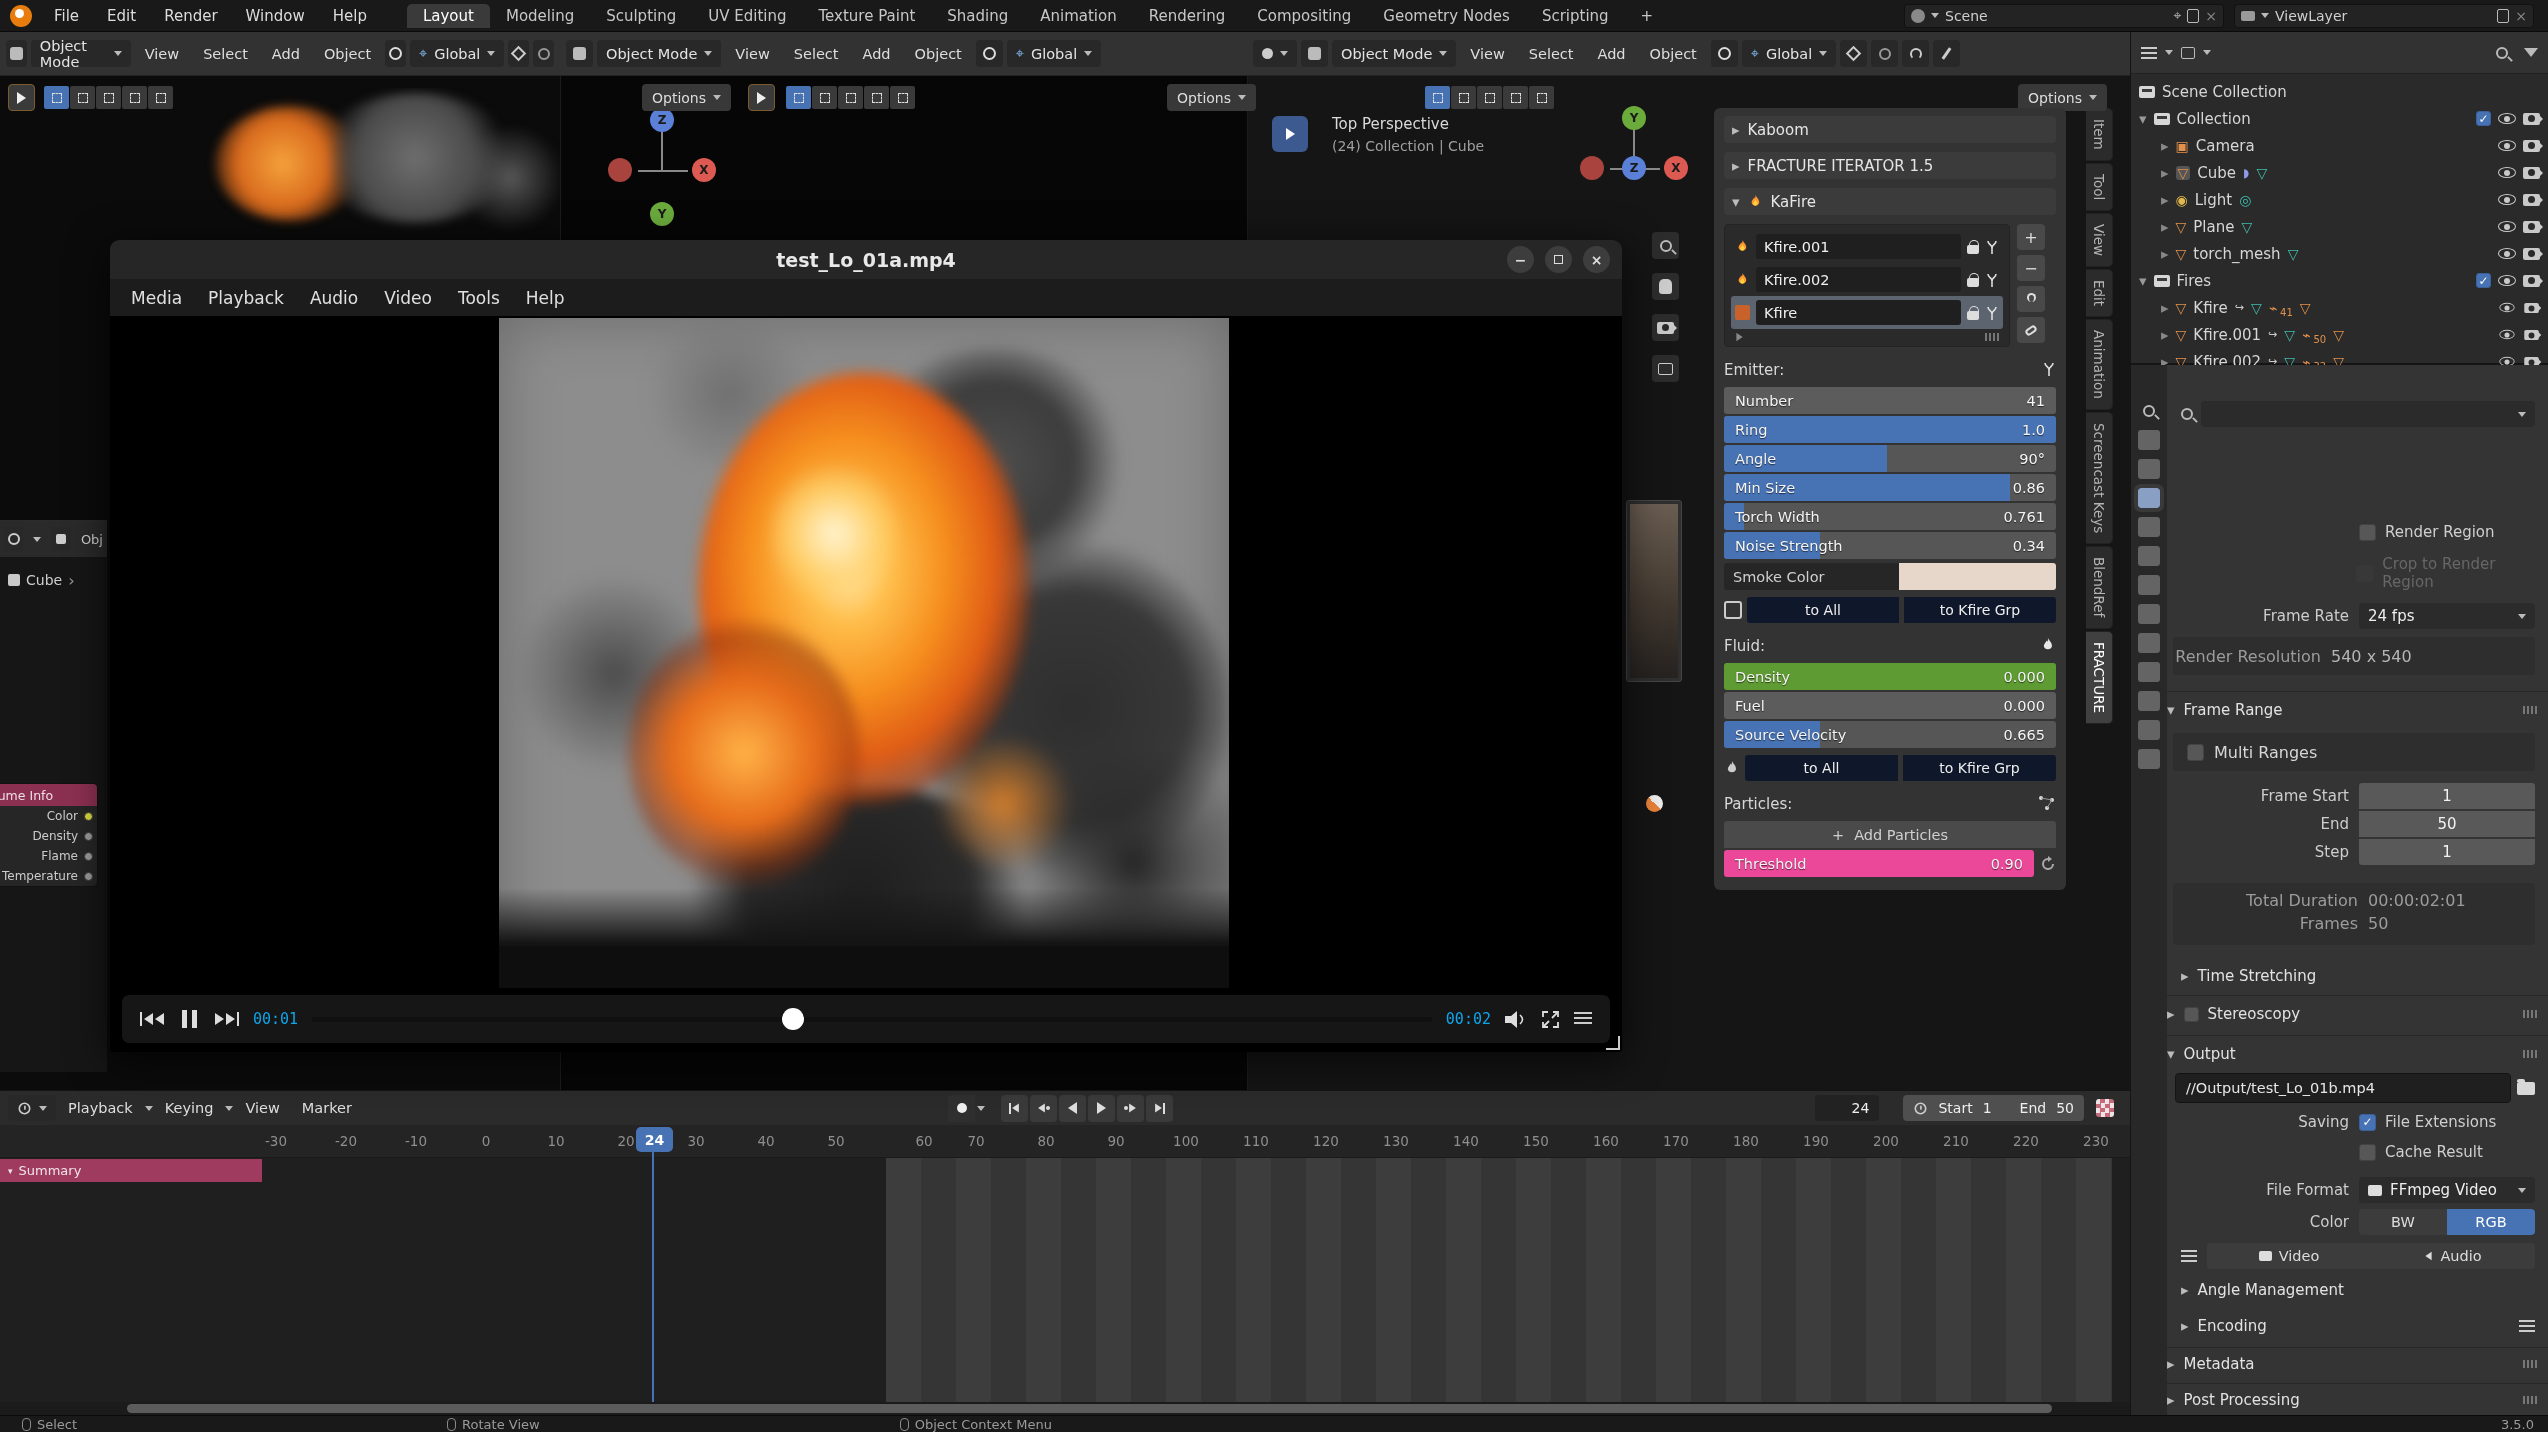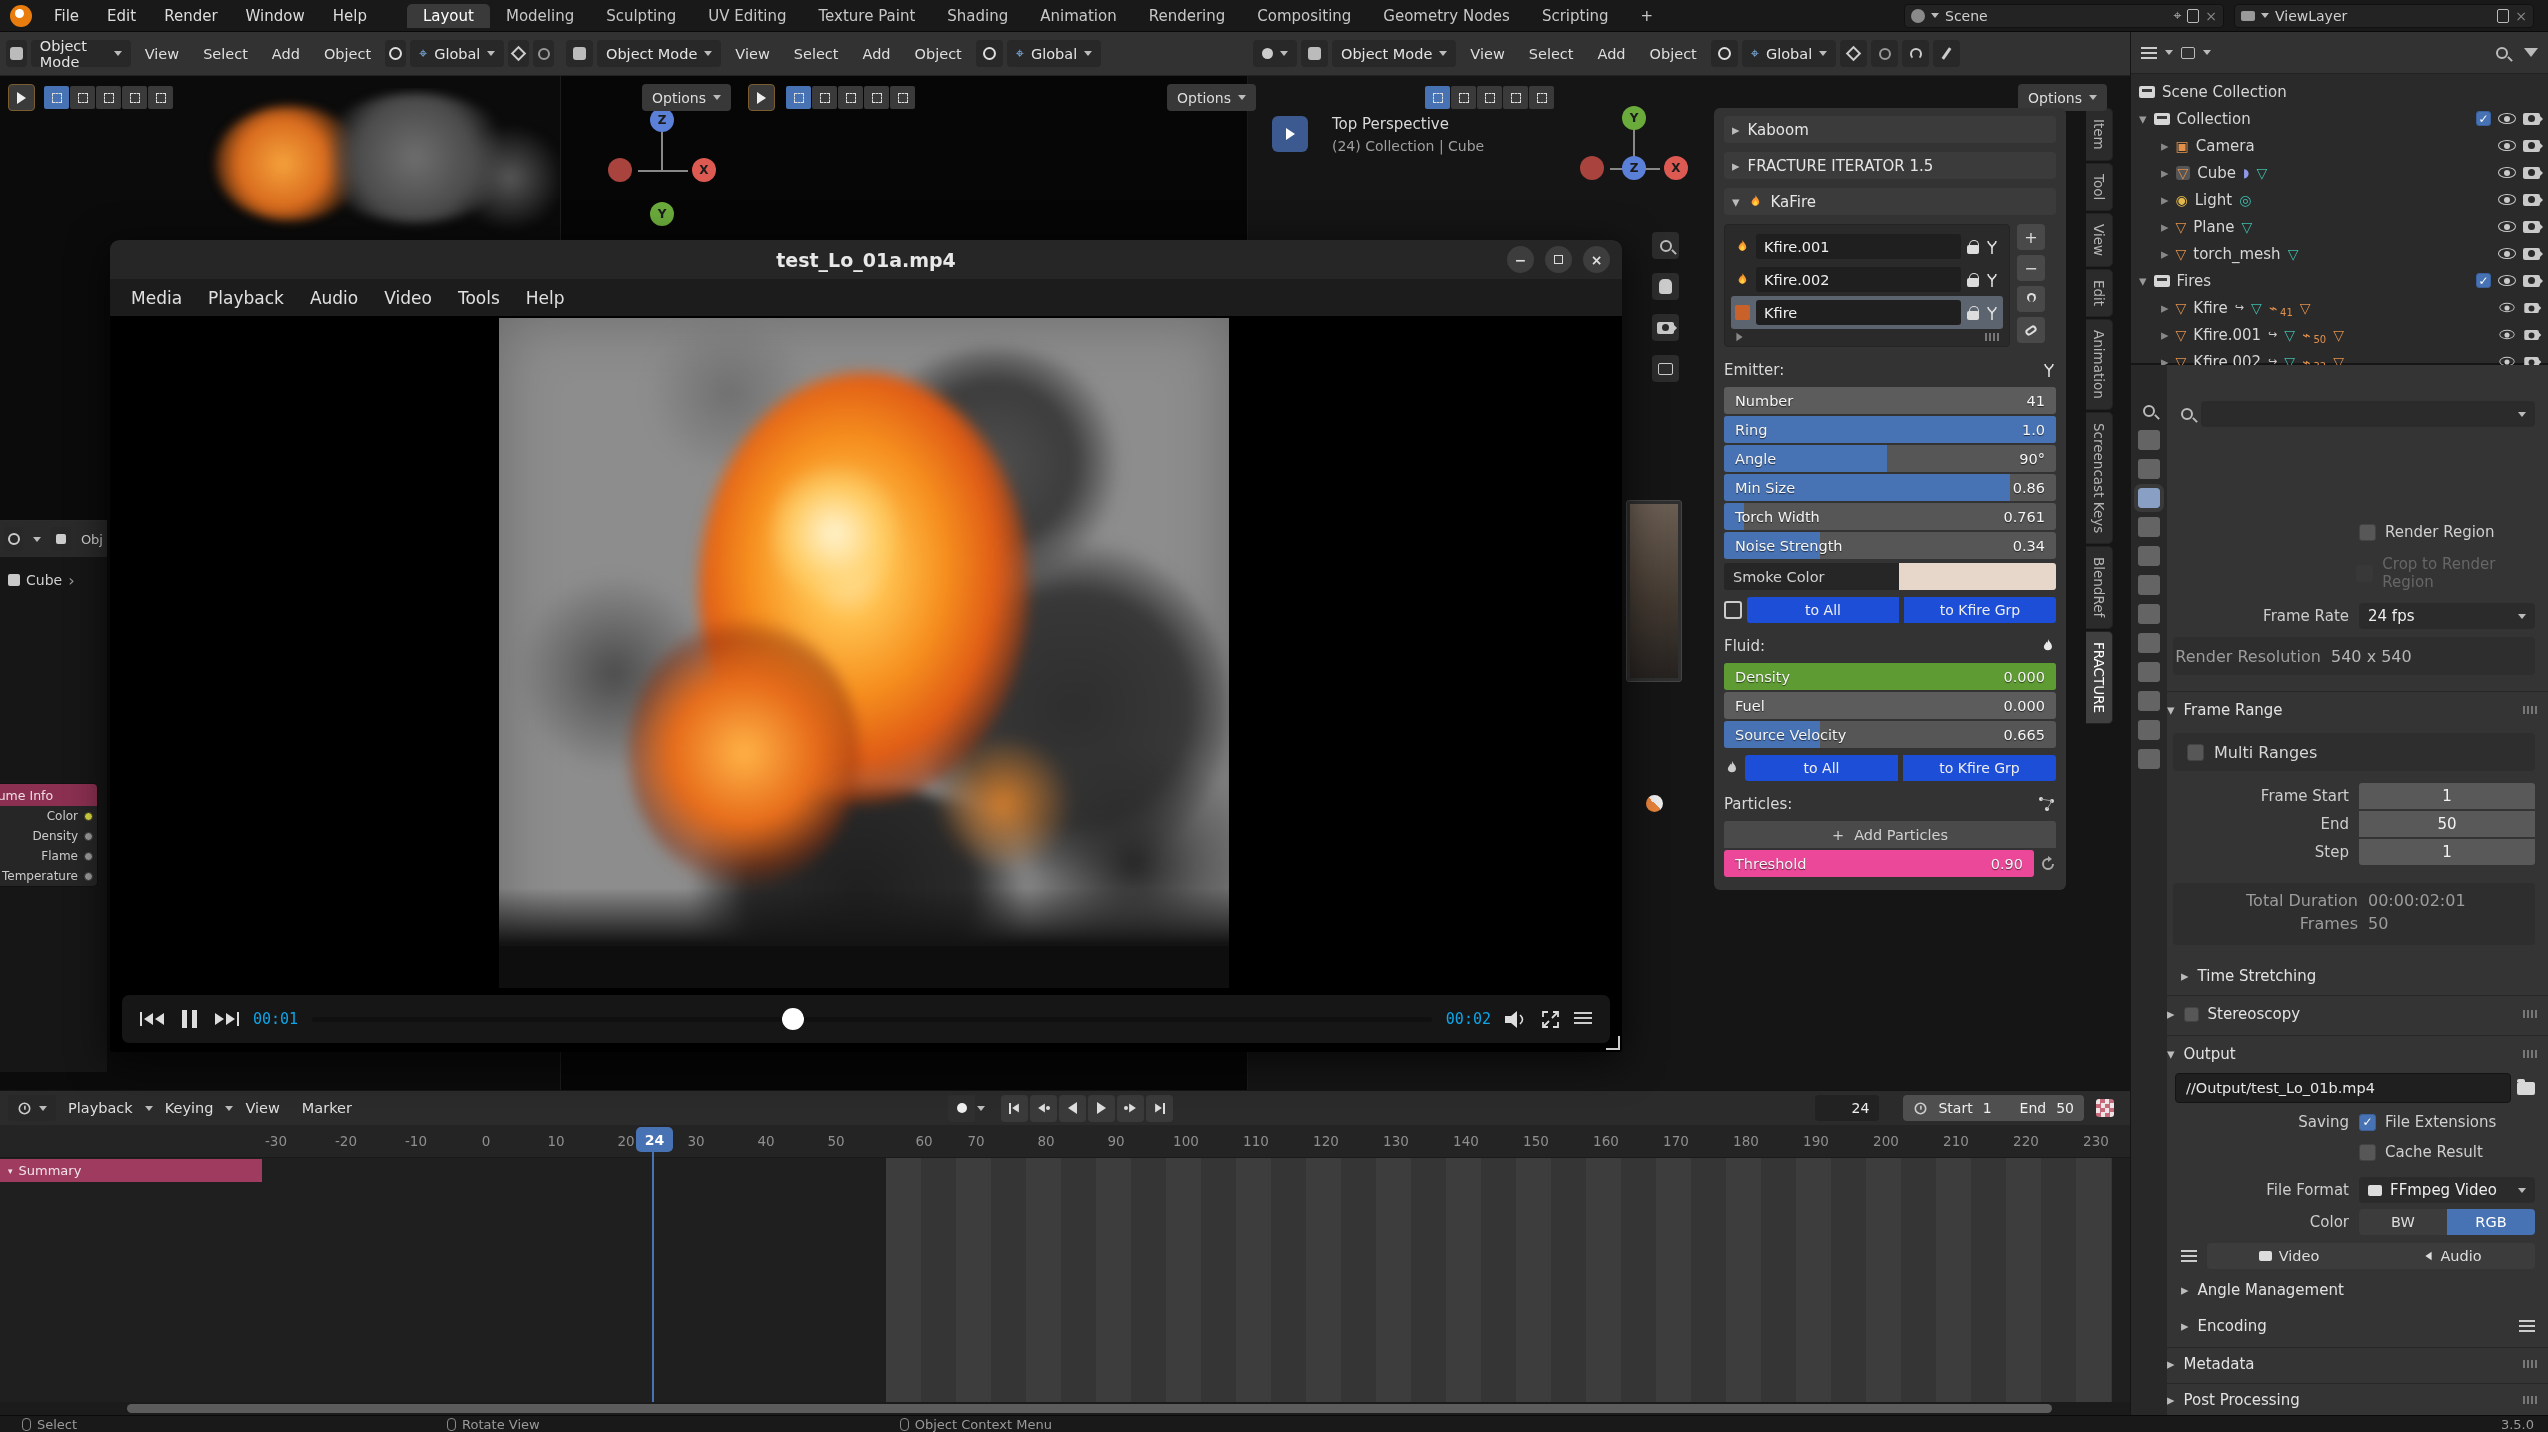--- a/index.html
+++ b/index.html
@@ -69,26 +69,26 @@
   #seekh { position:absolute; top:-9px; width:22px; height:22px; border-radius:50%; background:#fff; }
   
   #npanel { left:1714px; top:108px; width:352px; height:782px; background:#333333; border-radius:6px; padding:8px 10px; z-index:8;}
   .sect { height:27px; display:flex; align-items:center; gap:8px; font-size:15px; color:#e5e5e5; background:#3b3b3b; border-radius:4px; padding:0 8px; margin-bottom:9px;}
   .listbox { background:#2a2a2a; border:1px solid #242424; border-radius:4px; padding:5px 6px 3px; width:286px;}
   .lrow { display:flex; align-items:center; gap:6px; height:33px; border-radius:3px; padding:0 4px;}
   .lrow.sel { background:#5c6470; }
   .lrow .nm { flex:1; background:#1f1f1f; border-radius:3px; height:25px; display:flex; align-items:center; padding:0 8px; font-size:14.5px; color:#efefef;}
   .sidebtns { display:flex; flex-direction:column; gap:5px; }
   .sidebtns .b { width:28px; height:26px; background:#494949; border-radius:4px; display:flex; align-items:center; justify-content:center; color:#ddd; font-size:16px;}
-  .plabel { font-size:15px; color:#d8d8d8; margin:14px 0 8px; display:flex; align-items:center; justify-content:space-between;}
+  .plabel { font-size:15px; color:#d8d8d8; margin:14px 0 8px; display:flex; align-items:flex-start; justify-content:space-between;}
   .slider { position:relative; height:27px; background:#565656; border-radius:3px; overflow:hidden; display:flex; align-items:center; justify-content:space-between; padding:0 11px; font-size:14.5px; color:#f5f5f5; margin-bottom:2px; text-shadow:0 1px 1px rgba(0,0,0,.6);}
   .slider .fill { position:absolute; left:0; top:0; bottom:0; background:#4772b3; }
   .slider .fill.green { background:#5f9b33; }
   .slider span { position:relative; }
-  .btn2 { background:#1d4ed8; height:26px; display:flex; align-items:center; justify-content:center; font-size:14px; color:#eee; flex:1;}
+  .btn2 { background:#0f172a; height:26px; display:flex; align-items:center; justify-content:center; font-size:14px; color:#eee; flex:1;}
   
   .vtab { writing-mode:vertical-rl; font-size:13.5px; color:#b5b5b5; background:#2b2b2b; padding:10px 5px; border-radius:0 5px 5px 0; border:1px solid #222; border-left:none; margin-bottom:2px;}
   .vtab.active { background:#404040; color:#fff; }
   
   #outliner { left:2130px; top:32px; width:418px; height:333px; background:#2a2a2a; border-left:1px solid #151515; border-bottom:2px solid #151515; z-index:4;}
   #outhead { height:42px; background:#323232; border-bottom:1px solid #222; display:flex; align-items:center; gap:8px; padding:0 10px;}
   .orow { display:flex; align-items:center; height:27px; font-size:15px; color:#d6d6d6; gap:7px; padding-right:8px;}
   .orow .grow { flex:1; }
   .cnt { font-size:10px; color:#e2914c; margin-left:-4px; align-self:flex-end; padding-bottom:3px;}
   

